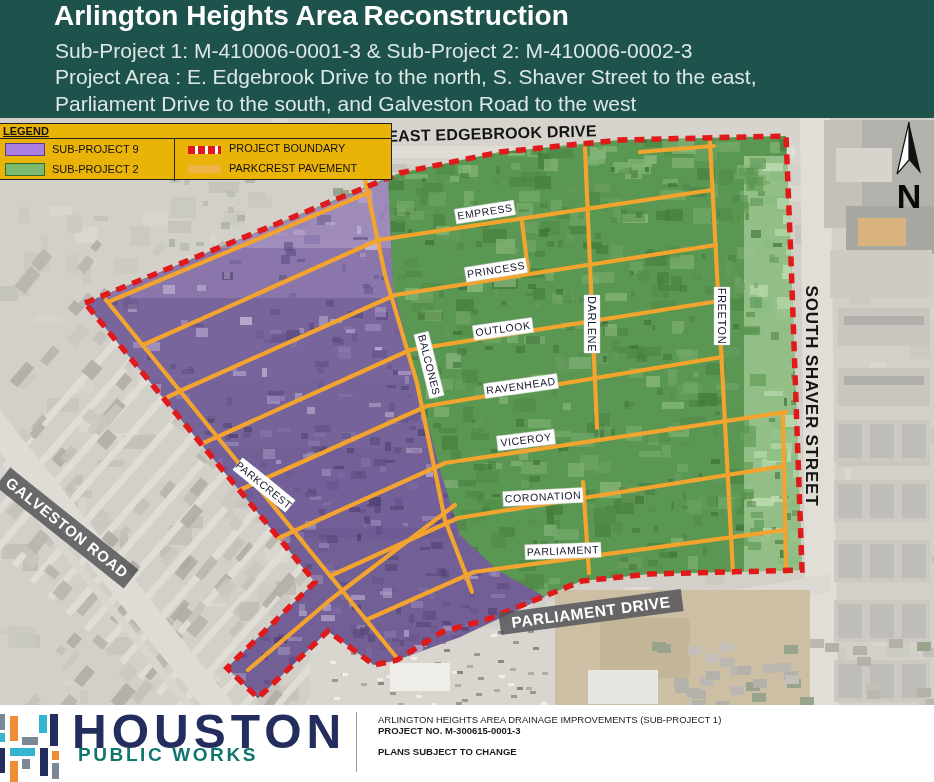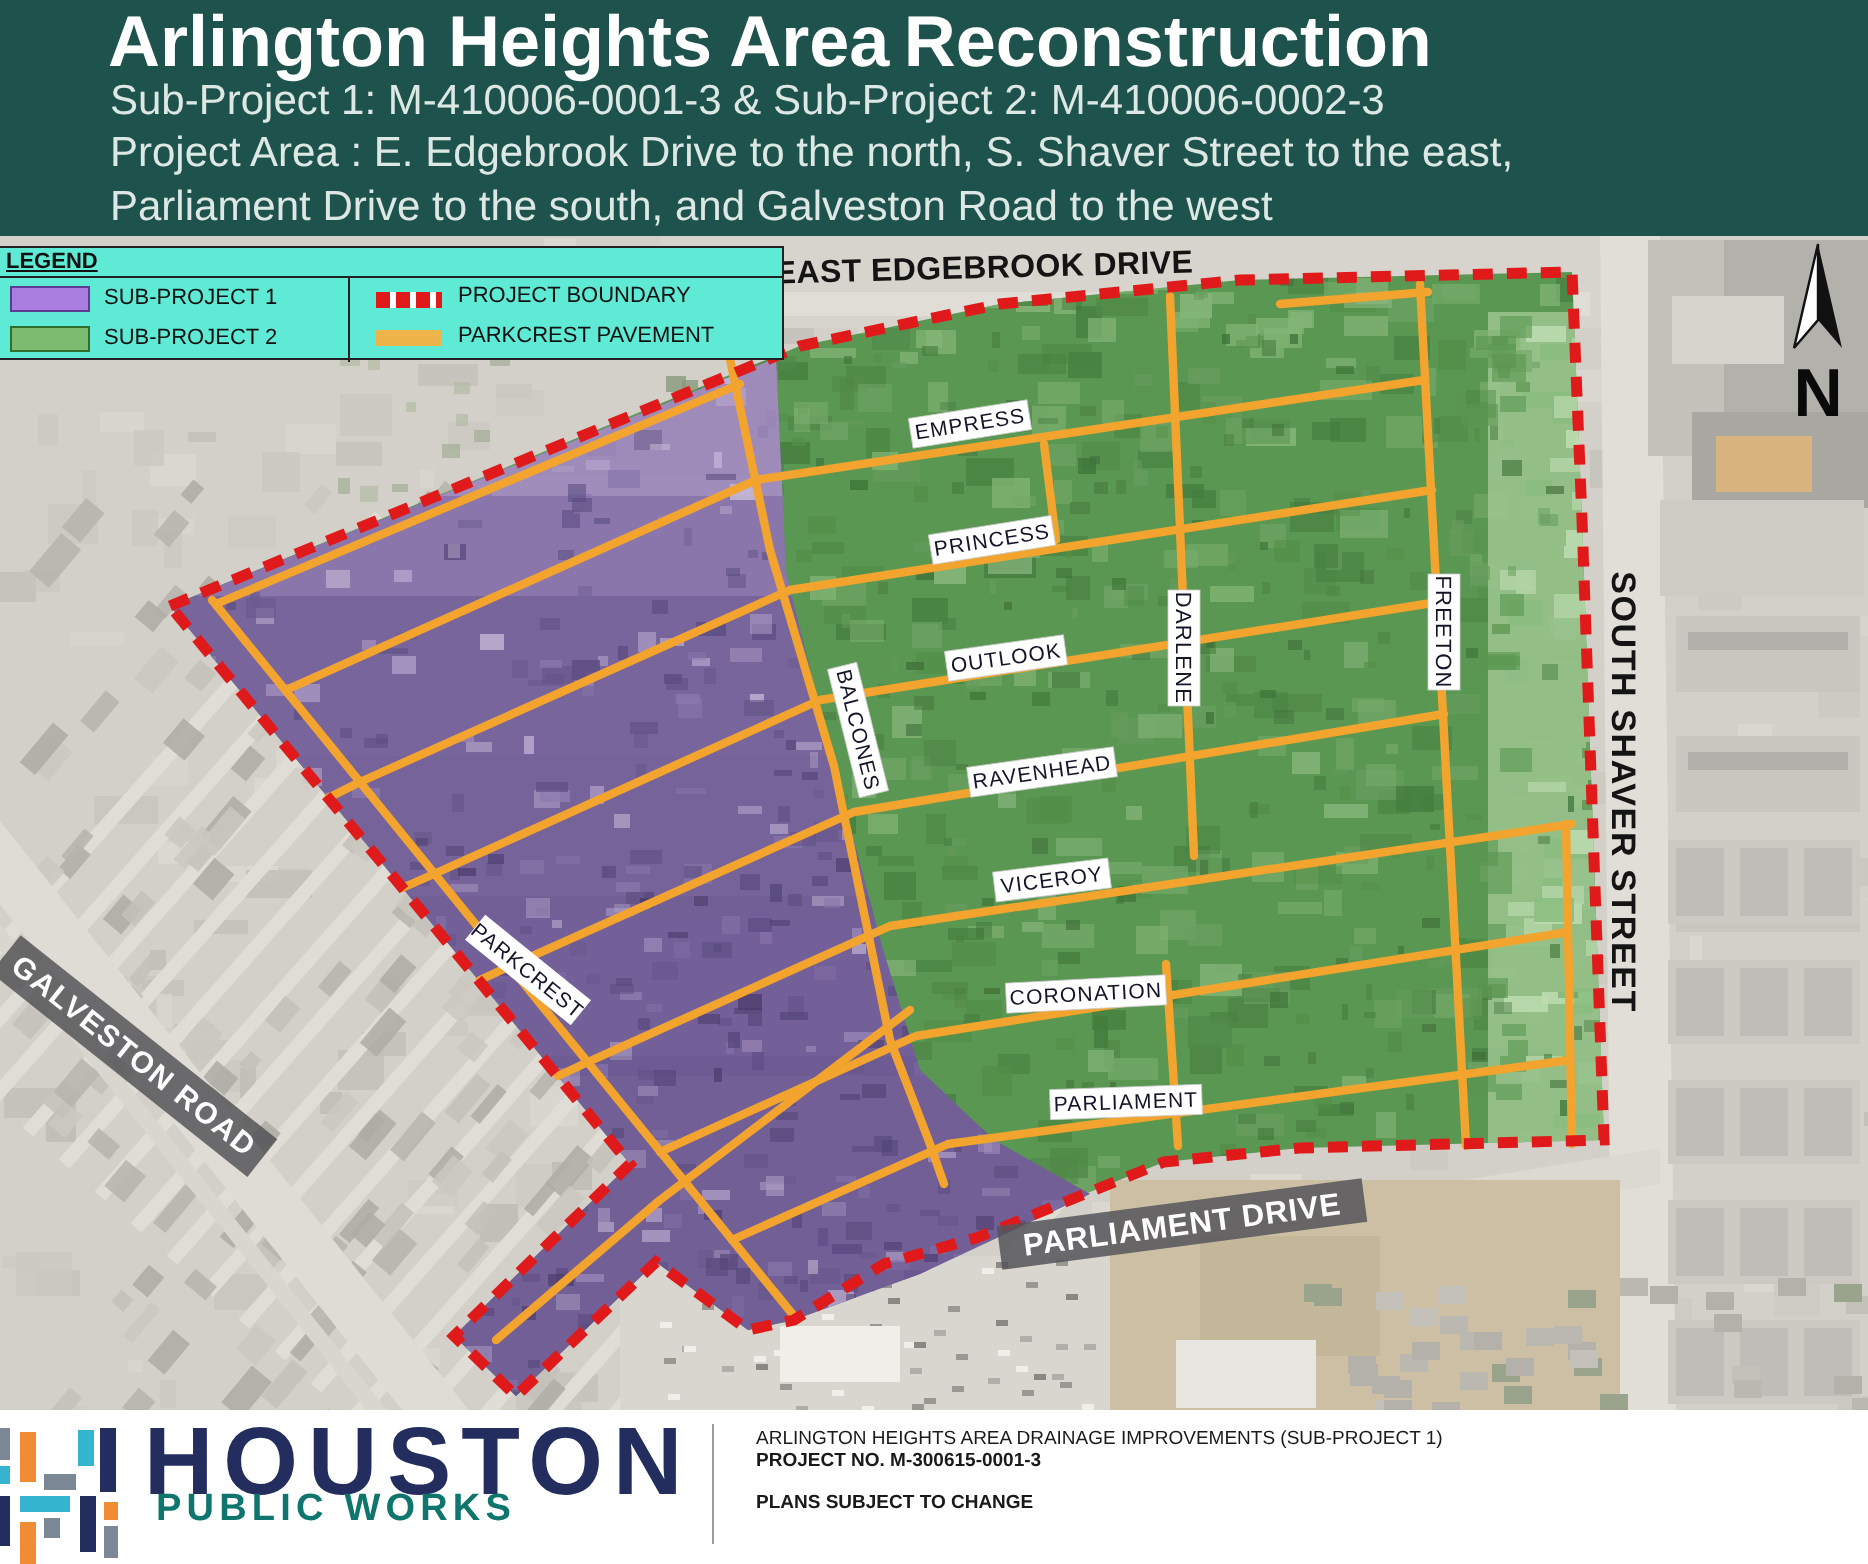--- a/index.html
+++ b/index.html
@@ -2127,37 +2127,37 @@
 
 <g transform="translate(0,-118)">
       <path d="M909,122 L897,174 L909,160 Z" fill="#ffffff" stroke="#111" stroke-width="1.2"></path>
       <path d="M909,122 L921,174 L909,160 Z" fill="#111"></path>
       <text x="909" y="208" text-anchor="middle" font-family="Liberation Sans, sans-serif" font-size="34" font-weight="bold" fill="#0a0a0a">N</text>
     </g>
 </svg>
 
 <div style="position:absolute;left:0;top:0;width:934px;height:118px;background:#1e524c;color:#fff">
 
-  <div style="position:absolute;left:54px;top:0px;font-size:36px;font-weight:bold;letter-spacing:0px;color:#ffffff">Arlington Heights Area Reconstruction</div>
+  <div style="position:absolute;left:54px;top:0px;font-size:28px;font-weight:bold;letter-spacing:0px;color:#ffffff">Arlington Heights Area Reconstruction</div>
 
   <div style="position:absolute;left:55px;top:39px;font-size:21px;color:#dde8e5">Sub-Project 1: M-410006-0001-3 &amp; Sub-Project 2: M-410006-0002-3</div>
 
   <div style="position:absolute;left:55px;top:92px;font-size:21px;color:#dde8e5">Parliament Drive to the south, and Galveston Road to the west</div>
 
   <div style="position:absolute;left:55px;top:65px;font-size:21px;color:#dde8e5">Project Area : E. Edgebrook Drive to the north, S. Shaver Street to the east,</div>
 </div>
 
-<div style="position:absolute;left:0;top:123px;width:392px;height:57px;background:#5eead4;border:1px solid #222;border-left:none">
+<div style="position:absolute;left:0;top:123px;width:392px;height:57px;background:#eab308;border:1px solid #222;border-left:none">
 
   <div style="position:absolute;left:3px;top:1px;font-size:11px;font-weight:bold;text-decoration:underline;color:#111">LEGEND</div>
   <div style="position:absolute;left:0;top:14px;width:392px;border-top:1px solid #222"></div>
   <div style="position:absolute;left:174px;top:14px;height:43px;border-left:1px solid #222"></div>
 
   <div style="position:absolute;left:5px;top:19px;width:40px;height:13px;background:#a97ee0;border:1px solid #5b3c8f"></div>
-  <div style="position:absolute;left:52px;top:19px;font-size:11px;color:#111">SUB-PROJECT 1</div>
+  <div style="position:absolute;left:52px;top:19px;font-size:11px;color:#111">SUB-PROJECT 9</div>
 
   <div style="position:absolute;left:5px;top:39px;width:40px;height:13px;background:#7cba6f;border:1px solid #2f6e2d"></div>
   <div style="position:absolute;left:52px;top:39px;font-size:11px;color:#111">SUB-PROJECT 2</div>
 
   <div style="position:absolute;left:188px;top:22px;width:33px;height:8px;background:repeating-linear-gradient(90deg,#e01a1a 0 7px,#fff 7px 10px)"></div>
   <div style="position:absolute;left:229px;top:18px;font-size:11px;color:#111">PROJECT BOUNDARY</div>
 
   <div style="position:absolute;left:188px;top:41px;width:33px;height:8px;background:#eeb44a"></div>
   <div style="position:absolute;left:229px;top:38px;font-size:11px;color:#111">PARKCREST PAVEMENT</div>
 </div>

